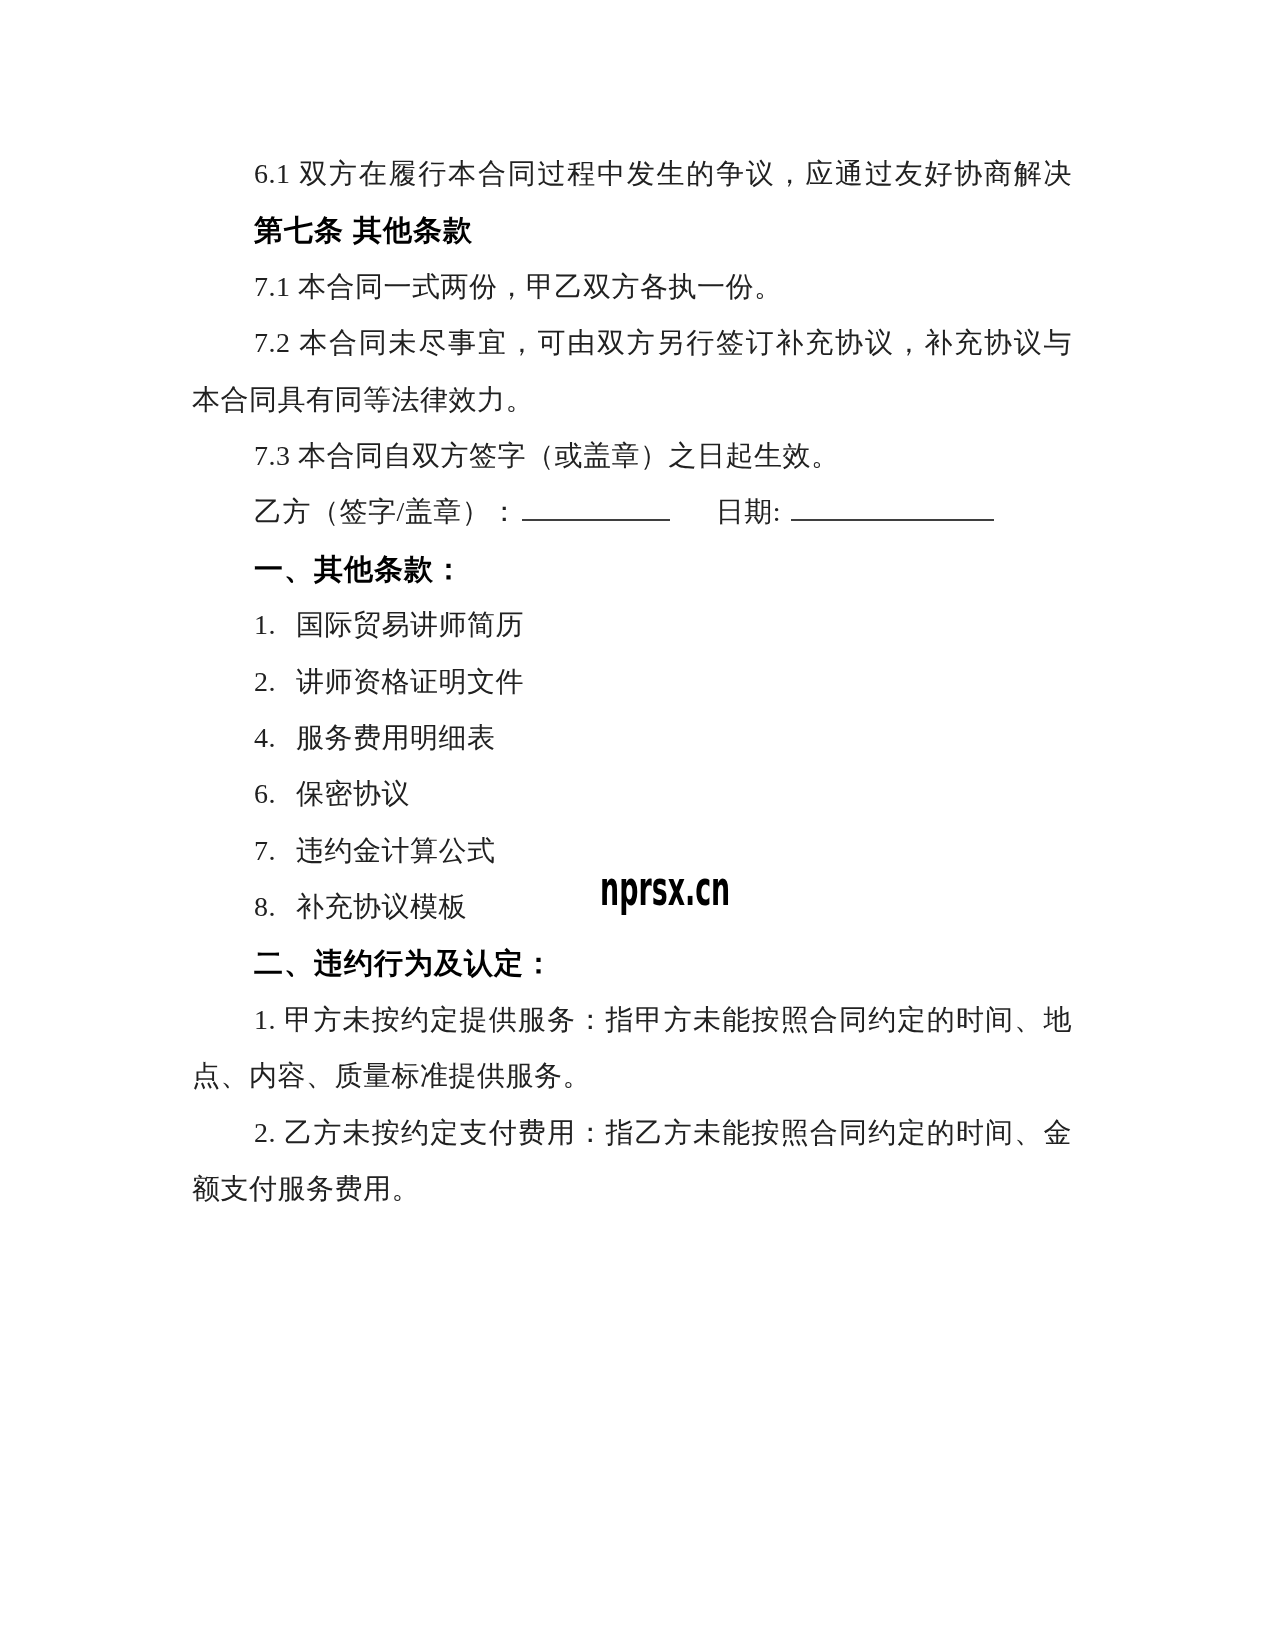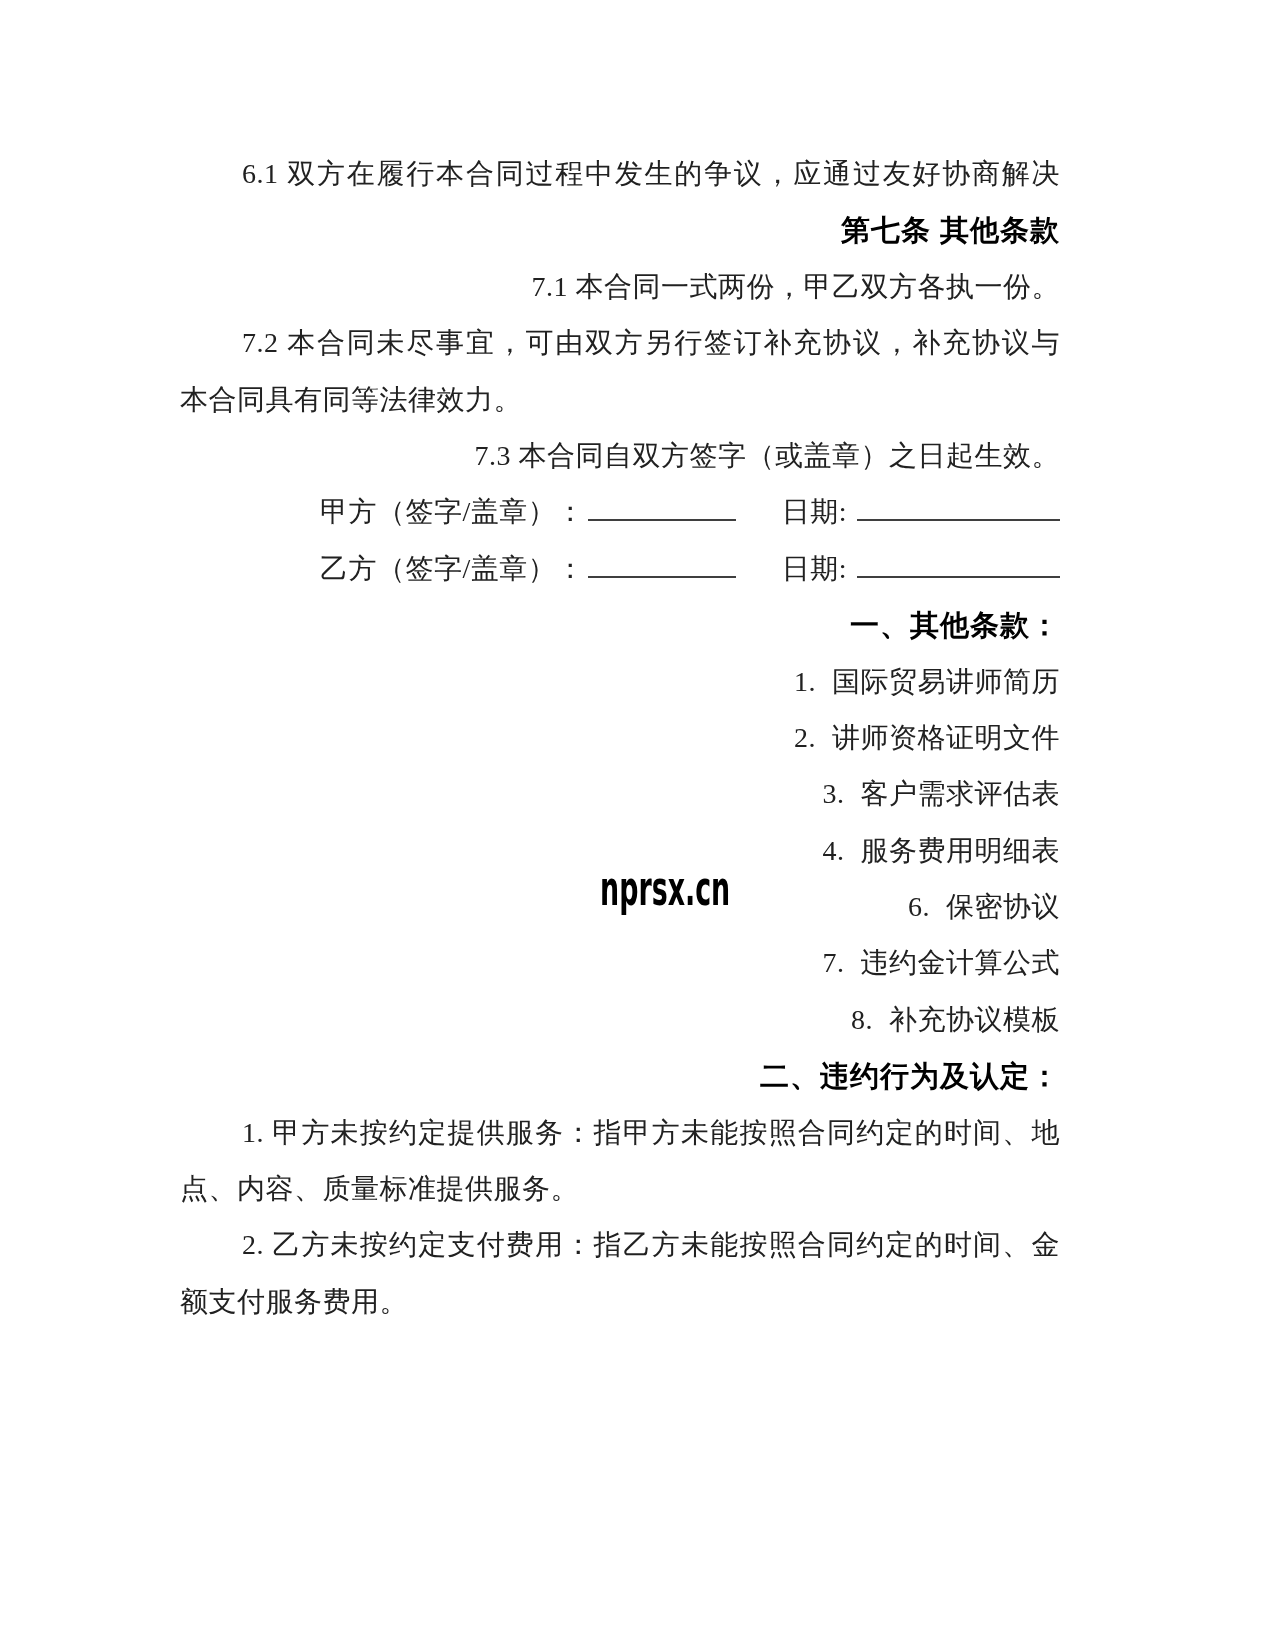--- a/index.html
+++ b/index.html
@@ -10,33 +10,33 @@
   .page {
     position: relative;
     width: 1275px;
     height: 1650px;
     background: #ffffff;
     overflow: hidden;
     font-family: "Liberation Serif", "DejaVu Serif", serif;
   }
   .content {
     position: absolute;
-    left: 180px;
+    left: 192px;
     top: 146px;
     width: 880px;
   }
   .line {
     height: 56.4px;
     line-height: 56.4px;
     font-size: 28px;
     color: #212121;
     white-space: nowrap;
     letter-spacing: 0.5px;
   }
-  .indent { padding-left: 62px; text-align: right; }
+  .indent { padding-left: 62px; }
   .just {
     white-space: normal;
     text-align: justify;
     text-align-last: justify;
     text-justify: inter-character;
     overflow: hidden;
   }
   .heading {
     font-family: "Liberation Sans", "DejaVu Sans", sans-serif;
     font-weight: 700;
@@ -84,38 +84,32 @@
 
     <div class="line indent just">6.1 双方在履行本合同过程中发生的争议，应通过友好协商解决</div>
 
     <div class="line indent heading">第七条 其他条款</div>
 
     <div class="line indent">7.1 本合同一式两份，甲乙双方各执一份。</div>
     <div class="line indent just">7.2 本合同未尽事宜，可由双方另行签订补充协议，补充协议与</div>
     <div class="line">本合同具有同等法律效力。</div>
     <div class="line indent">7.3 本合同自双方签字（或盖章）之日起生效。</div>
 
-    <div class="line indent sigrow">
-      <span>甲方（签字/盖章）：</span><span class="blank blank-sig"></span><span class="datelab">日期:</span><span class="blank blank-date"></span>
-    </div>
 
     <div class="line indent sigrow">
       <span>乙方（签字/盖章）：</span><span class="blank blank-sig"></span><span class="datelab">日期:</span><span class="blank blank-date"></span>
     </div>
 
     <div class="line indent heading">一、其他条款：</div>
 
     <div class="line indent listitem">
       <span class="num">1.</span><span>国际贸易讲师简历</span>
     </div>
     <div class="line indent listitem">
       <span class="num">2.</span><span>讲师资格证明文件</span>
-    </div>
-    <div class="line indent listitem">
-      <span class="num">3.</span><span>客户需求评估表</span>
     </div>
     <div class="line indent listitem">
       <span class="num">4.</span><span>服务费用明细表</span>
     </div>
     <div class="line indent listitem">
       <span class="num">6.</span><span>保密协议</span>
     </div>
     <div class="line indent listitem">
       <span class="num">7.</span><span>违约金计算公式</span>
     </div>

